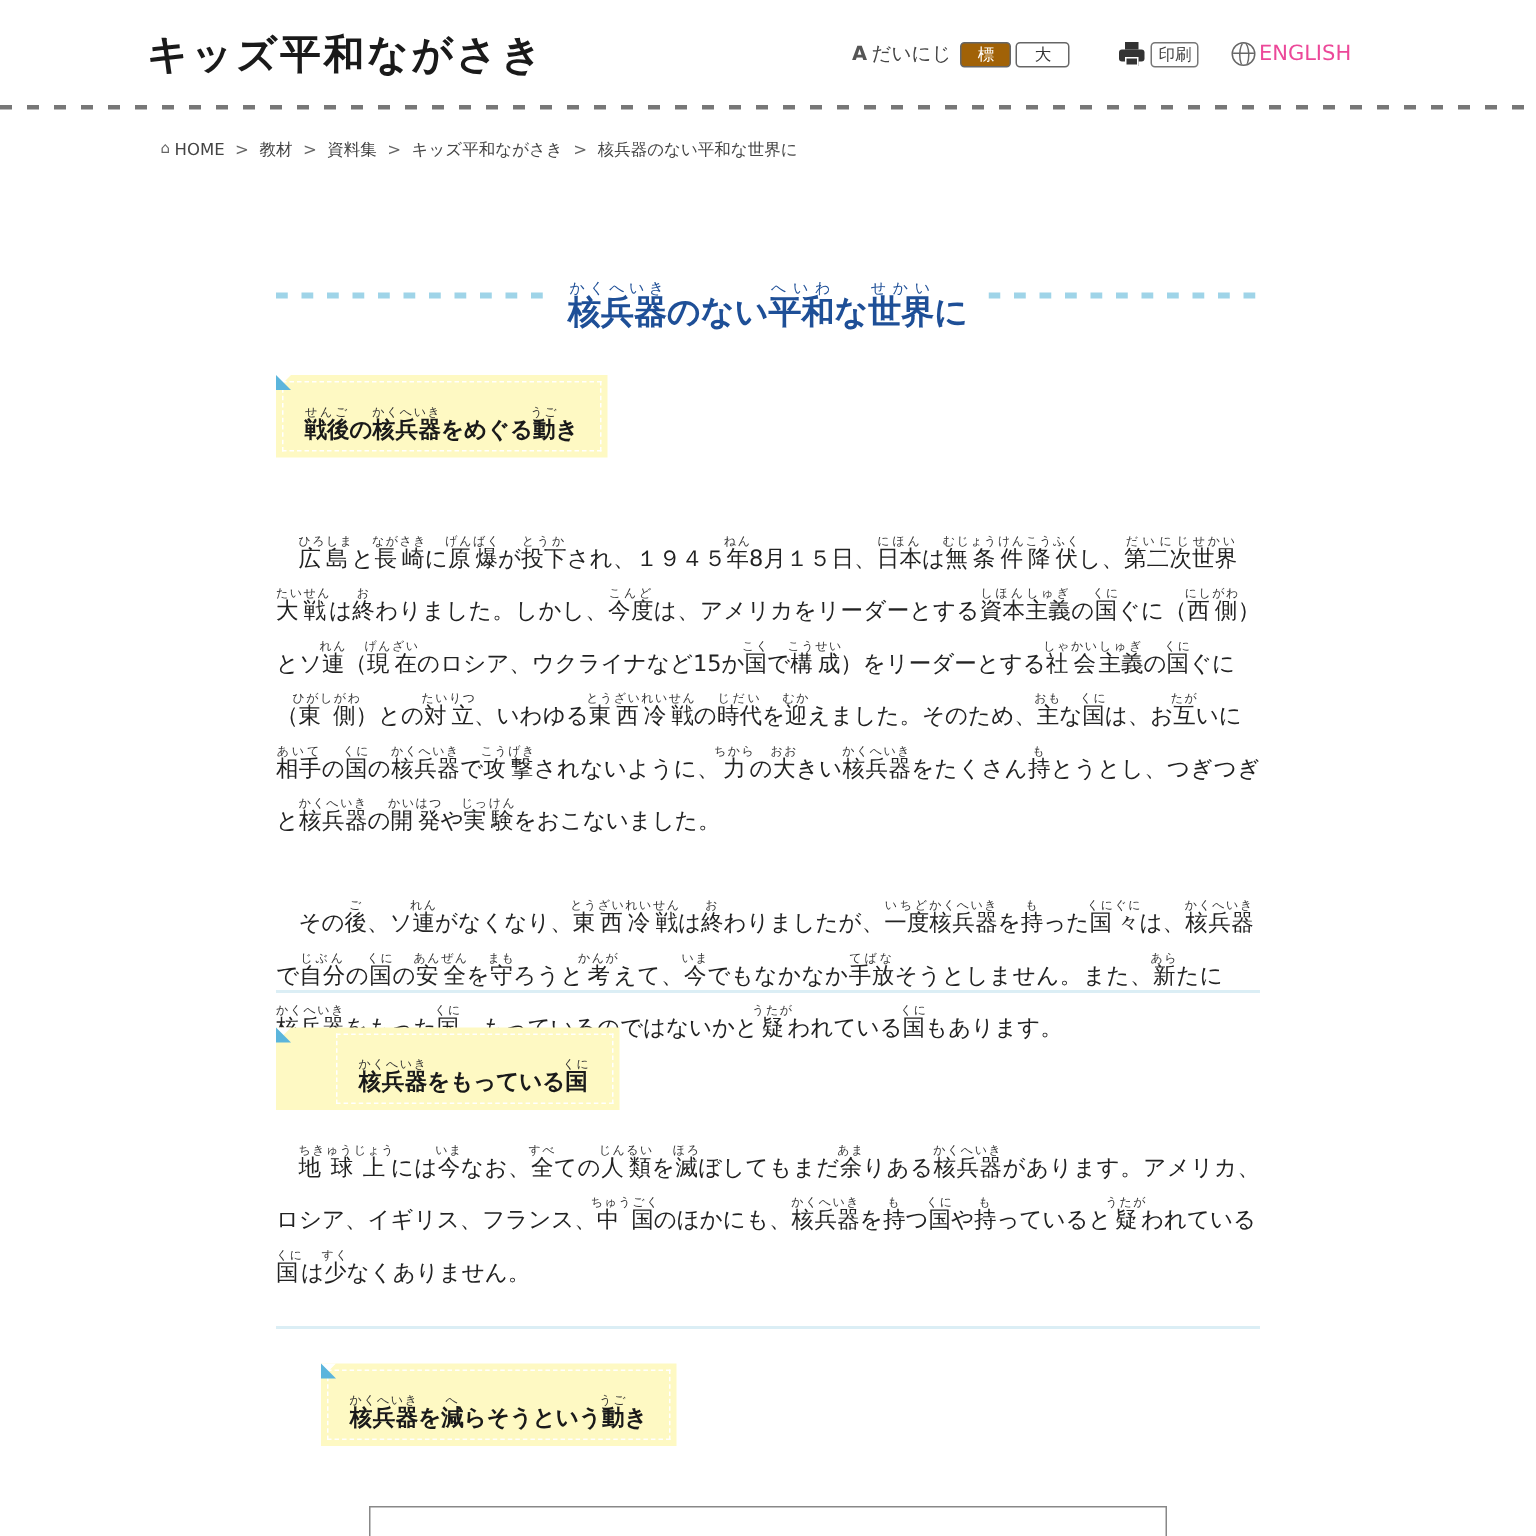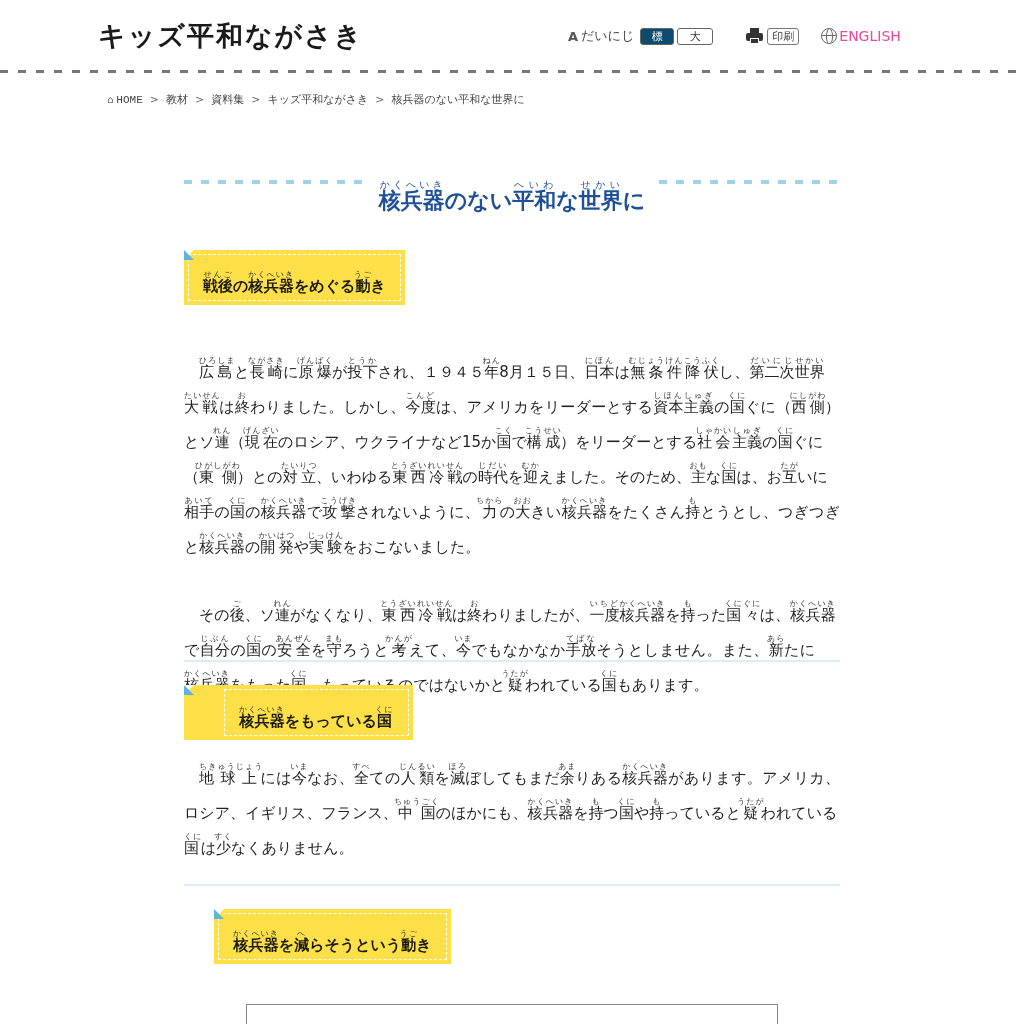--- a/index.html
+++ b/index.html
@@ -6,54 +6,54 @@
   html, body { width: 1024px; height: 1024px; overflow: hidden; background: #ffffff; }
   body { font-family: "DejaVu Sans", "Liberation Sans", sans-serif; color: #222; position: relative; }
 
   
   .header { position: absolute; top: 0; left: 0; width: 1024px; height: 72px; }
   .logo { position: absolute; left: 98px; top: 18px; font-size: 27px; font-weight: bold; letter-spacing: 2px; color: #1a1a1a; }
   .header-tools { position: absolute; top: 26px; left: 568px; display: flex; align-items: center; height: 20px; font-size: 13px; color: #444; }
   .fs-icon { font-size: 13px; font-weight: bold; color: #555; margin-right: 3px; }
   .fs-label { margin-right: 6px; }
   .fs-btn { display: inline-block; height: 17px; line-height: 15px; padding: 0 6px; border: 1px solid #666; border-radius: 3px; font-size: 11px; margin-right: 3px; text-align: center; }
-  .fs-btn.active { background: #0c4a6e; color: #fff; width: 34px; }
+  .fs-btn.active { background: #a16207; color: #fff; width: 34px; }
   .fs-btn.large { width: 36px; background: #fff; color: #333; }
   .print-group { display: flex; align-items: center; margin-left: 30px; }
   .print-icon { width: 17px; height: 16px; position: relative; margin-right: 4px; }
   .print-icon .top { position: absolute; left: 4px; top: 0; width: 9px; height: 5px; background: #333; }
   .print-icon .body { position: absolute; left: 0; top: 5px; width: 17px; height: 8px; background: #333; border-radius: 2px; }
   .print-icon .tray { position: absolute; left: 4px; top: 10px; width: 9px; height: 6px; background: #333; border: 1px solid #fff; }
   .print-btn { display: inline-block; height: 17px; line-height: 15px; padding: 0 4px; border: 1px solid #777; border-radius: 3px; font-size: 11px; }
   .english { display: flex; align-items: center; margin-left: 22px; font-size: 14px; color: #ec4899; }
   .globe-icon { width: 16px; height: 16px; border: 1.5px solid #666; border-radius: 50%; margin-right: 2px; position: relative; overflow: hidden; }
   .globe-icon::before { content: ""; position: absolute; left: 4px; top: -1px; width: 5px; height: 15px; border: 1px solid #666; border-radius: 50%; }
   .globe-icon::after { content: ""; position: absolute; left: 0; top: 6px; width: 14px; height: 1px; background: #666; }
   .header-rule { position: absolute; top: 70px; left: 0; width: 1024px; height: 3px;
     background-image: linear-gradient(to right, #777 0 8px, transparent 8px 18px);
     background-size: 18px 3px; background-repeat: repeat-x; }
 
   
   .breadcrumb { position: absolute; top: 92px; left: 107px; font-size: 11px; color: #444; display: flex; align-items: center; }
   .home-icon { font-size: 10px; margin-right: 3px; color: #666; }
-  .crumb { color: #444; text-decoration: none; font-family: Liberation Mono, monospace; }
+  .crumb { color: #444; text-decoration: none; }
   .sep { margin: 0 7px; color: #666; }
 
   
-  .title-row { position: absolute; top: 180px; left: 184px; width: 656px; height: 48px; display: flex; align-items: flex-start; justify-content: center; }
+  .title-row { position: absolute; top: 180px; left: 184px; width: 656px; height: 48px; display: flex; align-items: center; justify-content: center; }
   .title-dots { flex: 1; height: 4px; margin-bottom: 14px;
     background-image: linear-gradient(to right, #9fd4e8 0 8px, transparent 8px 17px);
     background-size: 17px 4px; background-repeat: repeat-x; }
   .page-title { font-size: 22px; font-weight: bold; color: #1e4f97; padding: 0 14px; line-height: 1.1; white-space: nowrap; }
   ruby { ruby-position: over; }
   rt { font-size: 9px; font-weight: normal; color: inherit; letter-spacing: 1px; }
   .page-title rt { font-size: 10px; color: #1e4f97; }
 
   
-  .tag { position: absolute; left: 184px; background: #fde047; height: 55px; padding: 4px; }
+  .tag { position: absolute; left: 184px; background: #fef9c3; height: 55px; padding: 4px; }
   .tag::before { content: ""; position: absolute; left: 0; top: 0; border-top: 10px solid #fff; border-right: 10px solid transparent; }
   .tag::after { content: ""; position: absolute; left: 0; top: 0; width: 0; height: 0; border-bottom: 10px solid #5bb5dc; border-right: 10px solid transparent; transform: translate(0,0); }
   .tag-inner { border: 1.5px dashed #fff; height: 100%; padding: 0 14px; display: flex; align-items: flex-end; padding-bottom: 6px; }
   .tag-text { font-size: 15px; font-weight: bold; color: #1a1a1a; white-space: nowrap; line-height: 1.1; }
   .tag-text rt { font-size: 8px; color: #333; }
 
   
   .para { position: absolute; left: 184px; width: 656px; font-size: 15px; line-height: 35px; color: #222; text-align: justify; }
   .para rt { font-size: 8px; color: #333; }
   .para p { text-indent: 1em; margin-top: 33px; }

